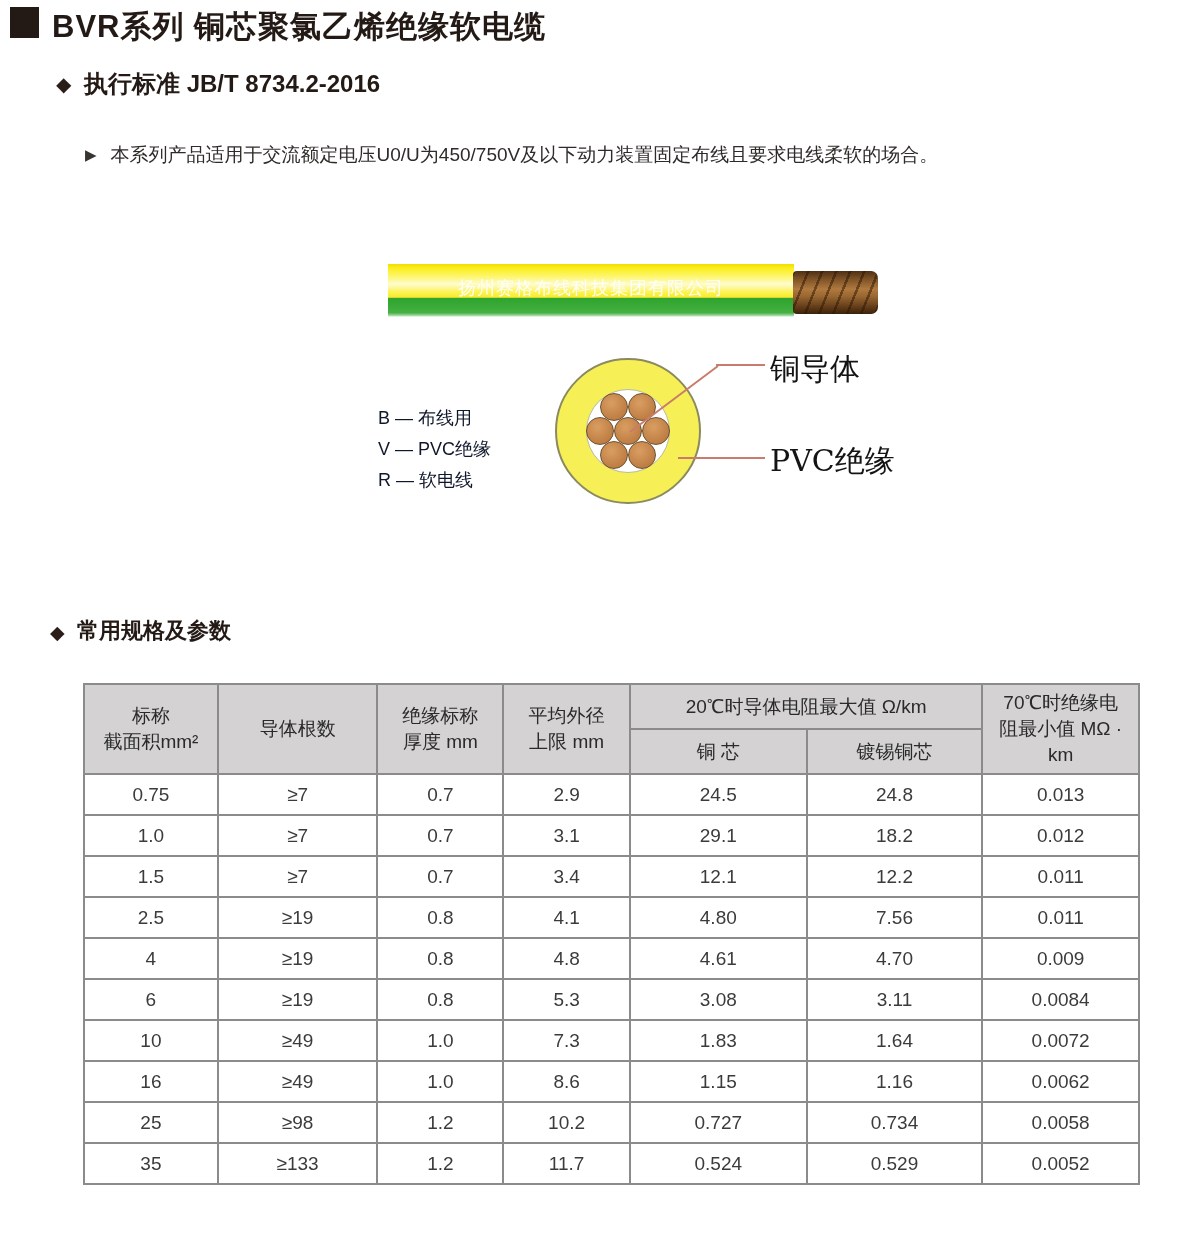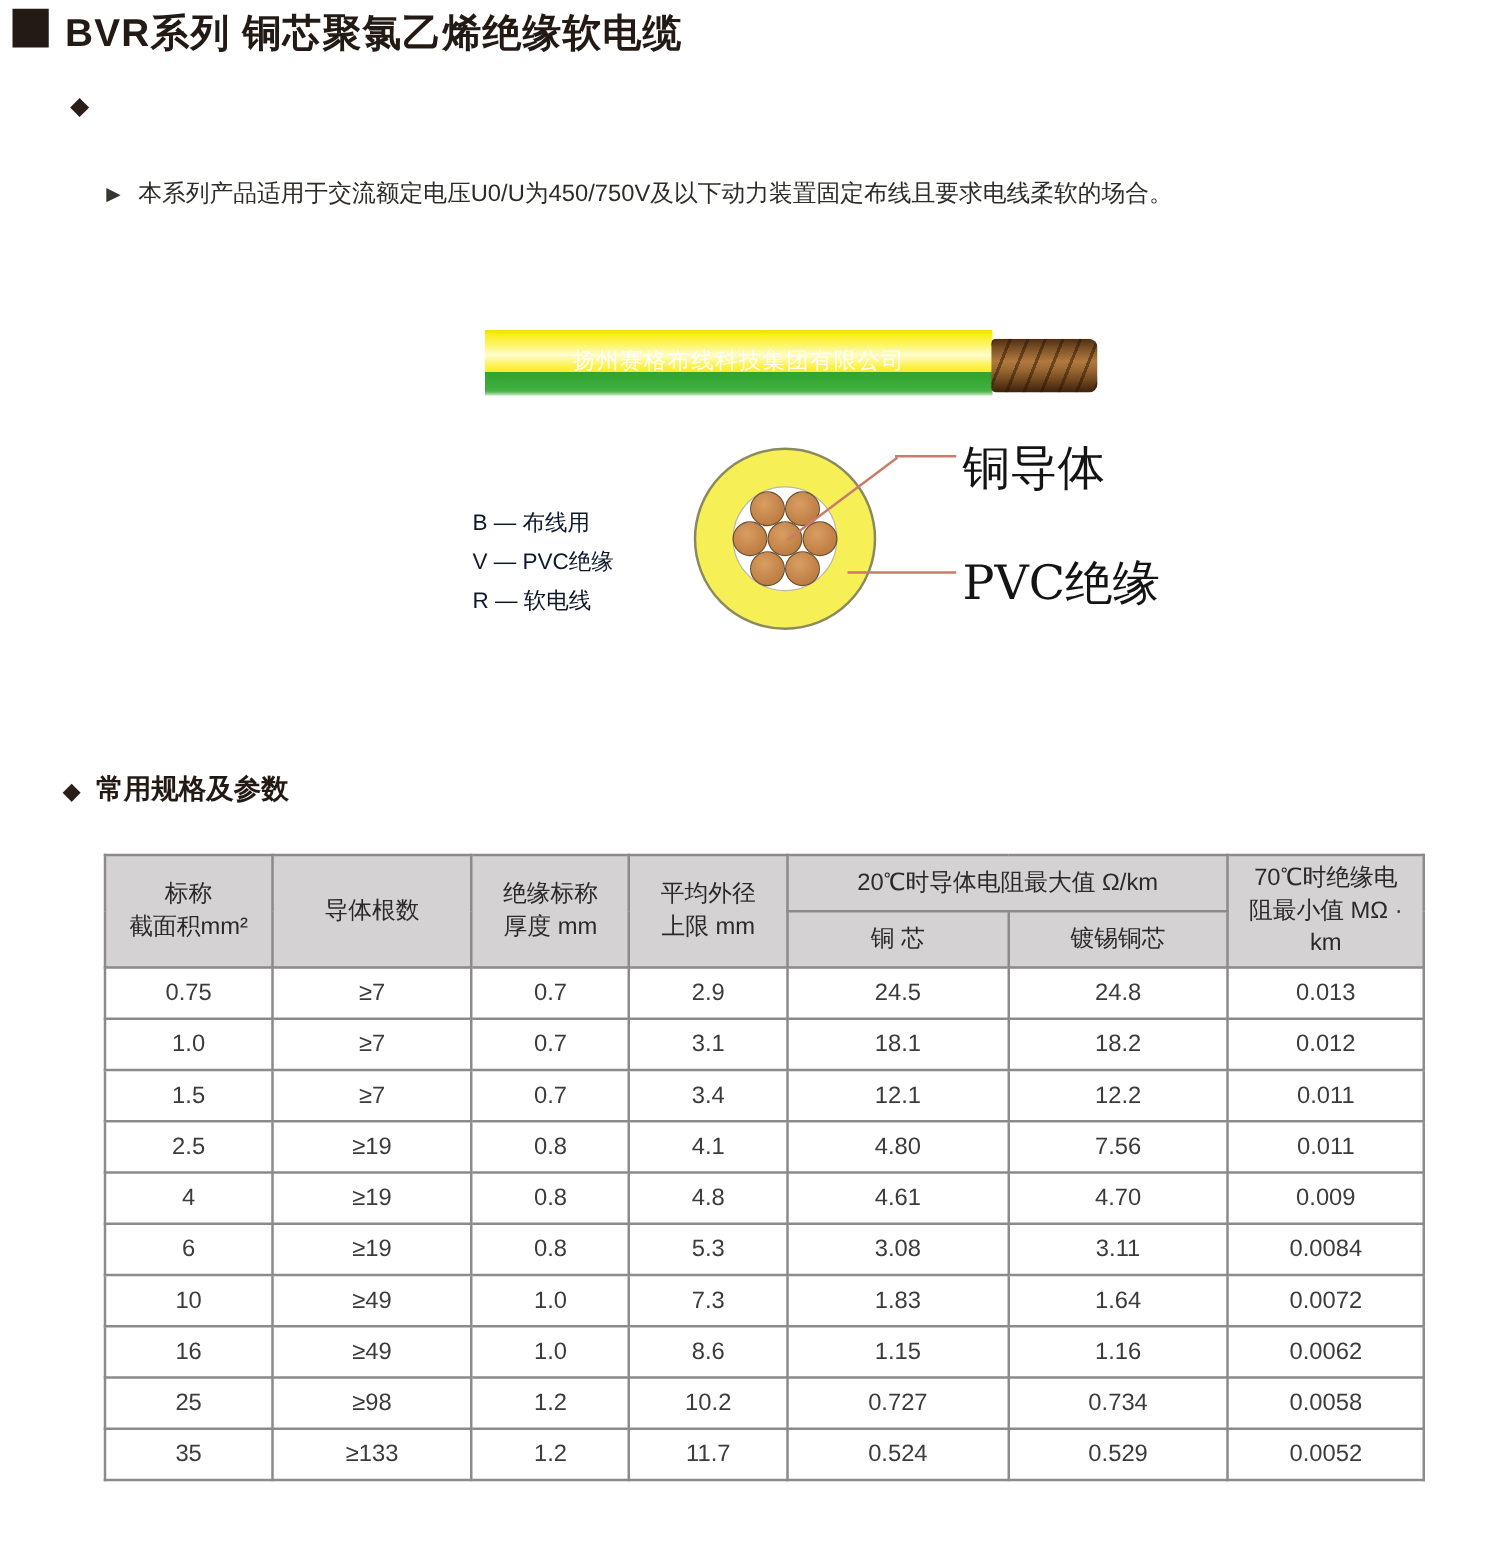--- a/index.html
+++ b/index.html
@@ -72,21 +72,21 @@
   .strand.bl { left:13px; top:51px; }
   .strand.br { left:41px; top:51px; }
 
   .leader { position:absolute; height:2px; background:#c97c6c; }
   .leader-1a { left:630px; top:431px; width:110px; transform-origin:0 50%; transform:rotate(-36.9deg); }
   .leader-1b { left:716px; top:364px; width:49px; }
   .leader-2  { left:678px; top:457px; width:87px; }
 
   .cs-label {
     position:absolute; left:770px; font-family:"DejaVu Serif", serif;
-    font-size:38px; color:#141414; white-space:nowrap;
+    font-size:30px; color:#141414; white-space:nowrap;
   }
   .cs-label.conductor { top:349px; }
   .cs-label.insulation { top:441px; }
 
   
   .sec-diamond { position:absolute; left:50px; top:621px; font-size:19px; color:#2b1d18; }
   .sec-text { position:absolute; left:77px; top:616px; font-size:22px; font-weight:bold; color:#241a15; }
 
   table.spec-table {
     position:absolute; left:83px; top:683px; width:1057px;
@@ -102,20 +102,21 @@
 </style>
 </head>
 <body>
 
 <div class="page">
 
   <div class="title-square"></div>
   <div class="doc-title">BVR系列 铜芯聚氯乙烯绝缘软电缆</div>
 
   <div class="std-diamond">◆</div>
+  <div class="std-text">执行标准 JB/T 8734.2-2016</div>
 
   <div class="feature feature-1">
     <span class="tri">▶</span><span>本系列产品适用于交流额定电压U0/U为450/750V及以下动力装置固定布线且要求电线柔软的场合。</span>
   </div>
 
   <div class="cable-body"></div>
   <div class="cable-conductor"></div>
   <div class="cable-brand">扬州赛格布线科技集团有限公司</div>
 
   <div class="cs-legend">
@@ -190,21 +191,21 @@
           <td>2.9</td>
           <td>24.5</td>
           <td>24.8</td>
           <td>0.013</td>
         </tr>
         <tr>
           <td>1.0</td>
           <td>≥7</td>
           <td>0.7</td>
           <td>3.1</td>
-          <td>18.1</td>
+          <td>29.1</td>
           <td>18.2</td>
           <td>0.012</td>
         </tr>
         <tr>
           <td>1.5</td>
           <td>≥7</td>
           <td>0.7</td>
           <td>3.4</td>
           <td>12.1</td>
           <td>12.2</td>

